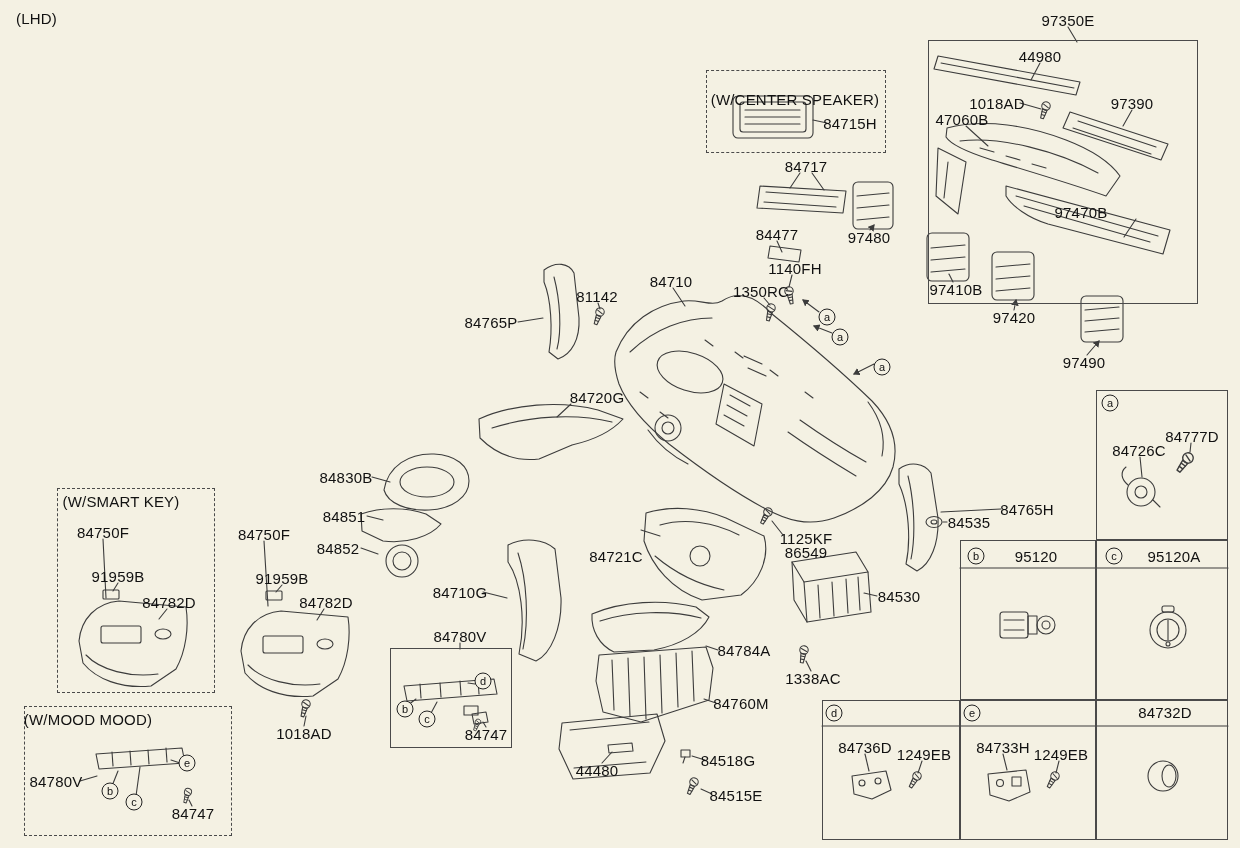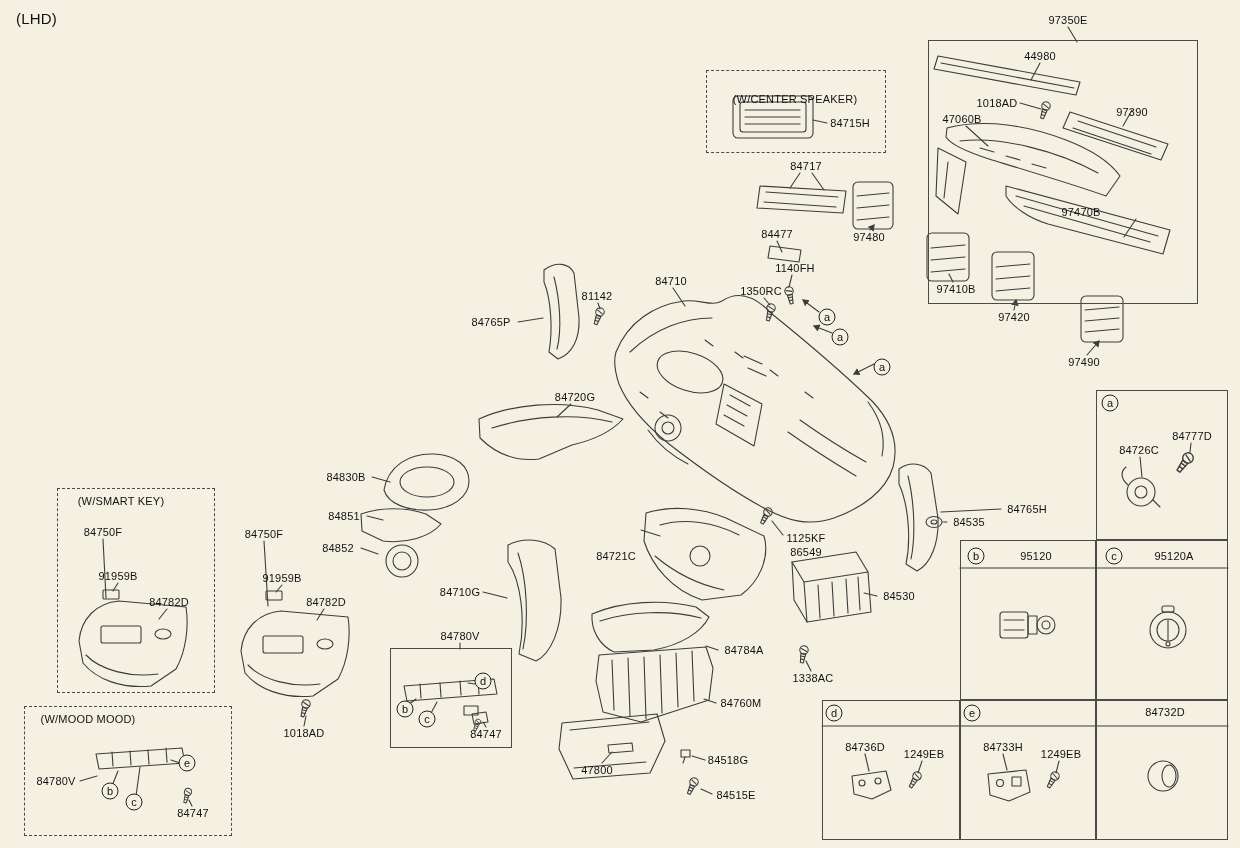--- a/index.html
+++ b/index.html
@@ -4,21 +4,21 @@
 <style>
   * { margin:0; padding:0; box-sizing:border-box; }
   html,body { background:#f4f1e3; }
   #stage {
     position:relative; width:1240px; height:848px;
     background:#f4f1e3; overflow:hidden;
     font-family:"Liberation Sans", sans-serif; color:#111;
   }
   .lbl {
     position:absolute; transform:translate(-50%,-50%);
-    font-size:11px; white-space:nowrap; letter-spacing:.2px;
+    font-size:15px; white-space:nowrap; letter-spacing:.2px;
   }
   .lbl.tl { transform:none; font-size:15px; }
   .callout {
     position:absolute; width:17px; height:17px;
     border:1.3px solid #222; border-radius:50%;
     font-size:11px; line-height:14.5px; text-align:center;
     transform:translate(-50%,-50%); background:#f4f1e3;
   }
   .obox { position:absolute; border:1px solid #4a4a4a; }
   .obox.dashed { border:1px dashed #4a4a4a; }
@@ -403,36 +403,36 @@
   <div class="obox" style="left:1096px;top:700px;width:132px;height:140px"></div>
 
   <div class="lbl tl" style="left:16px;top:10px">(LHD)</div>
   <div class="lbl" style="left:795px;top:99px">(W/CENTER SPEAKER)</div>
   <div class="lbl" style="left:121px;top:501px">(W/SMART KEY)</div>
   <div class="lbl" style="left:88px;top:719px">(W/MOOD MOOD)</div>
 
   <div class="lbl" style="left:1068px;top:20px">97350E</div>
   <div class="lbl" style="left:1040px;top:56px">44980</div>
   <div class="lbl" style="left:997px;top:103px">1018AD</div>
-  <div class="lbl" style="left:1132px;top:112px">97390</div>
+  <div class="lbl" style="left:1132px;top:103px">97390</div>
   <div class="lbl" style="left:962px;top:119px">47060B</div>
   <div class="lbl" style="left:850px;top:123px">84715H</div>
   <div class="lbl" style="left:806px;top:166px">84717</div>
   <div class="lbl" style="left:777px;top:234px">84477</div>
   <div class="lbl" style="left:869px;top:237px">97480</div>
   <div class="lbl" style="left:1081px;top:212px">97470B</div>
   <div class="lbl" style="left:795px;top:268px">1140FH</div>
   <div class="lbl" style="left:761px;top:291px">1350RC</div>
   <div class="lbl" style="left:956px;top:289px">97410B</div>
   <div class="lbl" style="left:1014px;top:317px">97420</div>
   <div class="lbl" style="left:671px;top:281px">84710</div>
   <div class="lbl" style="left:597px;top:296px">81142</div>
   <div class="lbl" style="left:491px;top:322px">84765P</div>
   <div class="lbl" style="left:1084px;top:362px">97490</div>
-  <div class="lbl" style="left:575px;top:397px">84720G</div>
+  <div class="lbl" style="left:597px;top:397px">84720G</div>
   <div class="lbl" style="left:346px;top:477px">84830B</div>
   <div class="lbl" style="left:344px;top:516px">84851</div>
   <div class="lbl" style="left:338px;top:548px">84852</div>
   <div class="lbl" style="left:103px;top:532px">84750F</div>
   <div class="lbl" style="left:118px;top:576px">91959B</div>
   <div class="lbl" style="left:169px;top:602px">84782D</div>
   <div class="lbl" style="left:264px;top:534px">84750F</div>
   <div class="lbl" style="left:282px;top:578px">91959B</div>
   <div class="lbl" style="left:326px;top:602px">84782D</div>
   <div class="lbl" style="left:460px;top:592px">84710G</div>
@@ -444,21 +444,21 @@
   <div class="lbl" style="left:1139px;top:450px">84726C</div>
   <div class="lbl" style="left:1192px;top:436px">84777D</div>
   <div class="lbl" style="left:1036px;top:556px">95120</div>
   <div class="lbl" style="left:1174px;top:556px">95120A</div>
   <div class="lbl" style="left:899px;top:596px">84530</div>
   <div class="lbl" style="left:460px;top:636px">84780V</div>
   <div class="lbl" style="left:486px;top:734px">84747</div>
   <div class="lbl" style="left:744px;top:650px">84784A</div>
   <div class="lbl" style="left:741px;top:703px">84760M</div>
   <div class="lbl" style="left:813px;top:678px">1338AC</div>
-  <div class="lbl" style="left:597px;top:770px">47800</div>
+  <div class="lbl" style="left:597px;top:770px">44480</div>
   <div class="lbl" style="left:728px;top:760px">84518G</div>
   <div class="lbl" style="left:736px;top:795px">84515E</div>
   <div class="lbl" style="left:304px;top:733px">1018AD</div>
   <div class="lbl" style="left:56px;top:781px">84780V</div>
   <div class="lbl" style="left:193px;top:813px">84747</div>
   <div class="lbl" style="left:865px;top:747px">84736D</div>
   <div class="lbl" style="left:924px;top:754px">1249EB</div>
   <div class="lbl" style="left:1003px;top:747px">84733H</div>
   <div class="lbl" style="left:1061px;top:754px">1249EB</div>
   <div class="lbl" style="left:1165px;top:712px">84732D</div>

